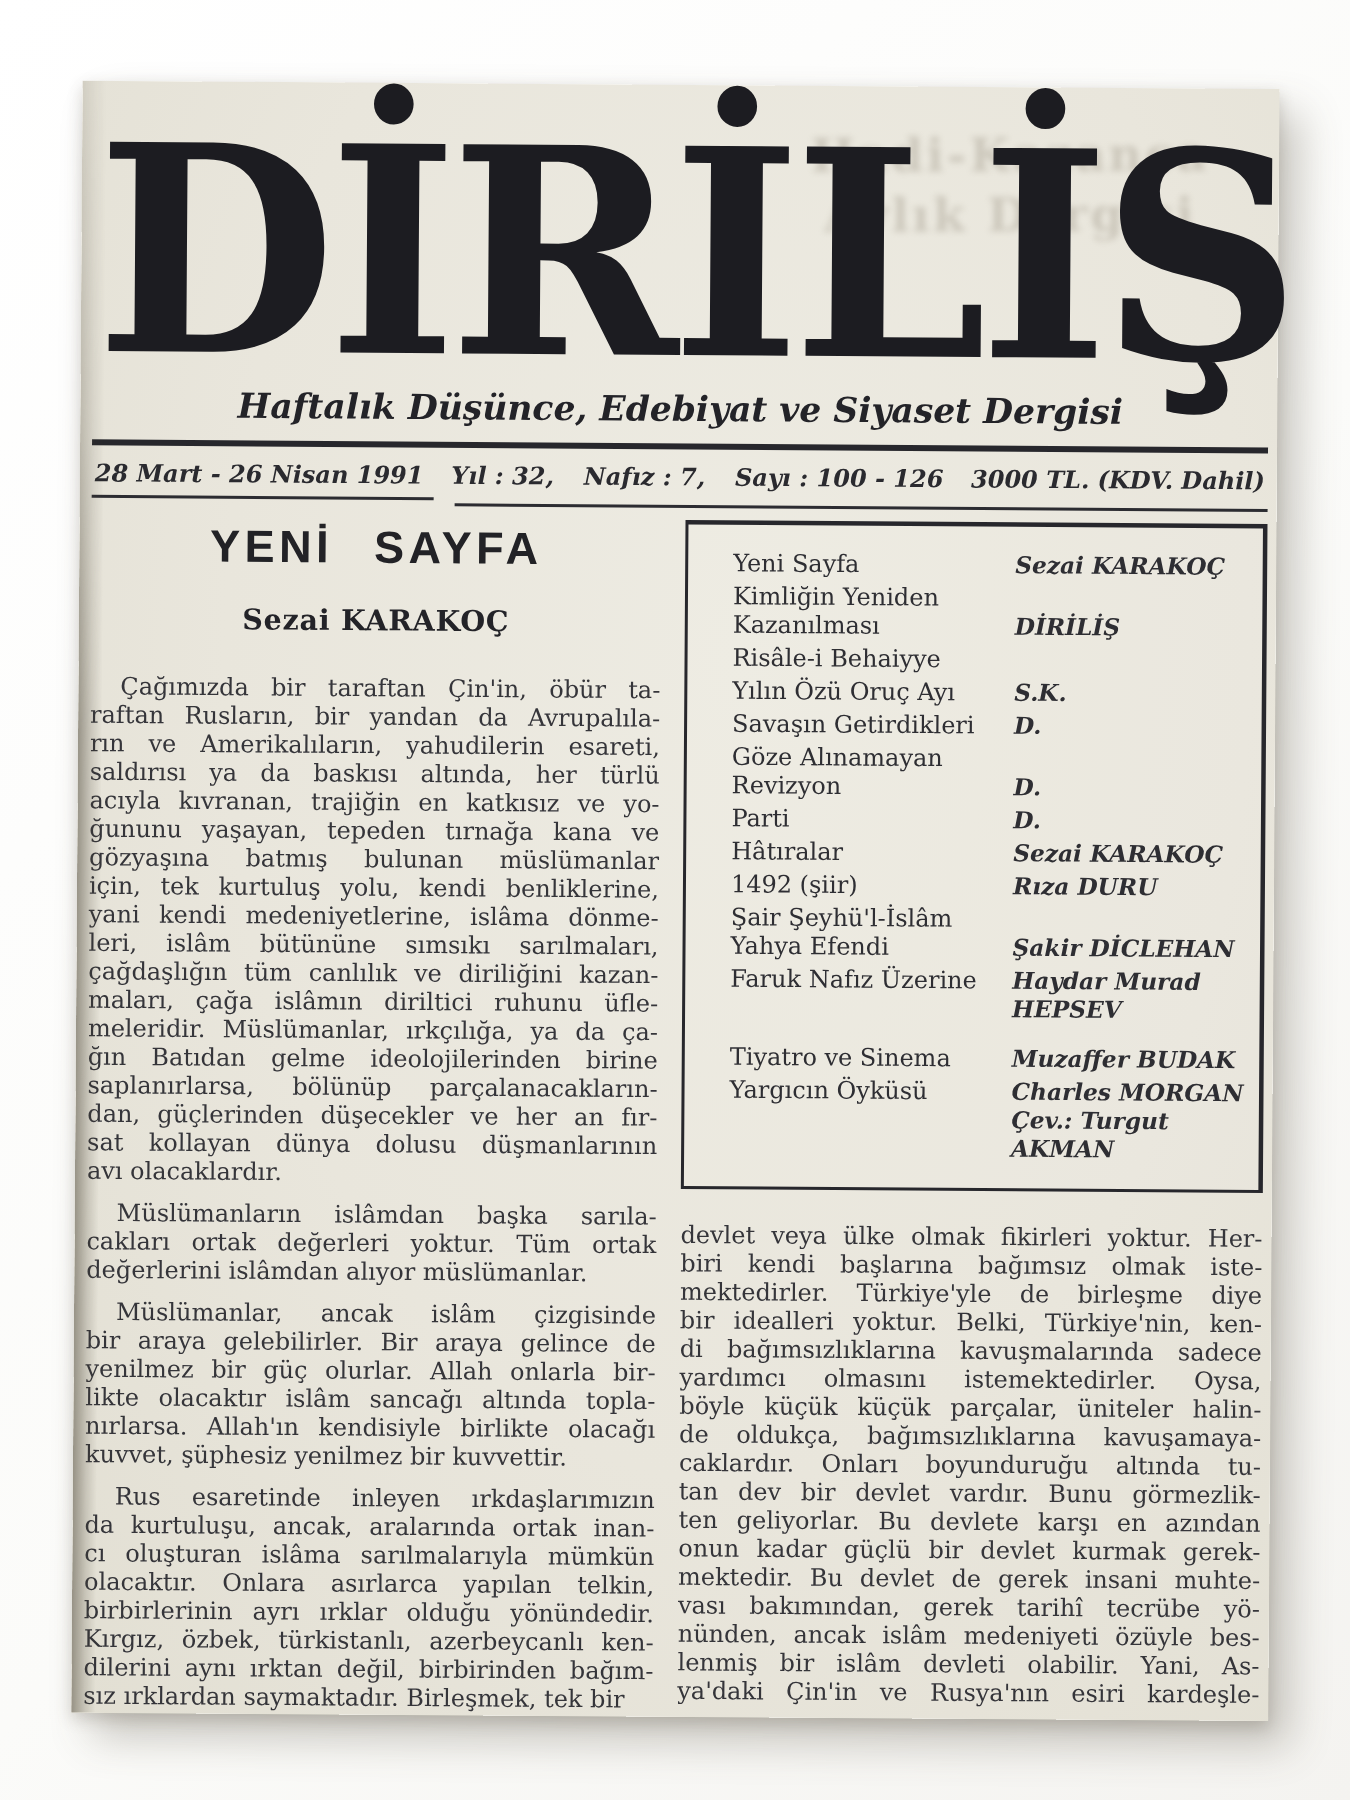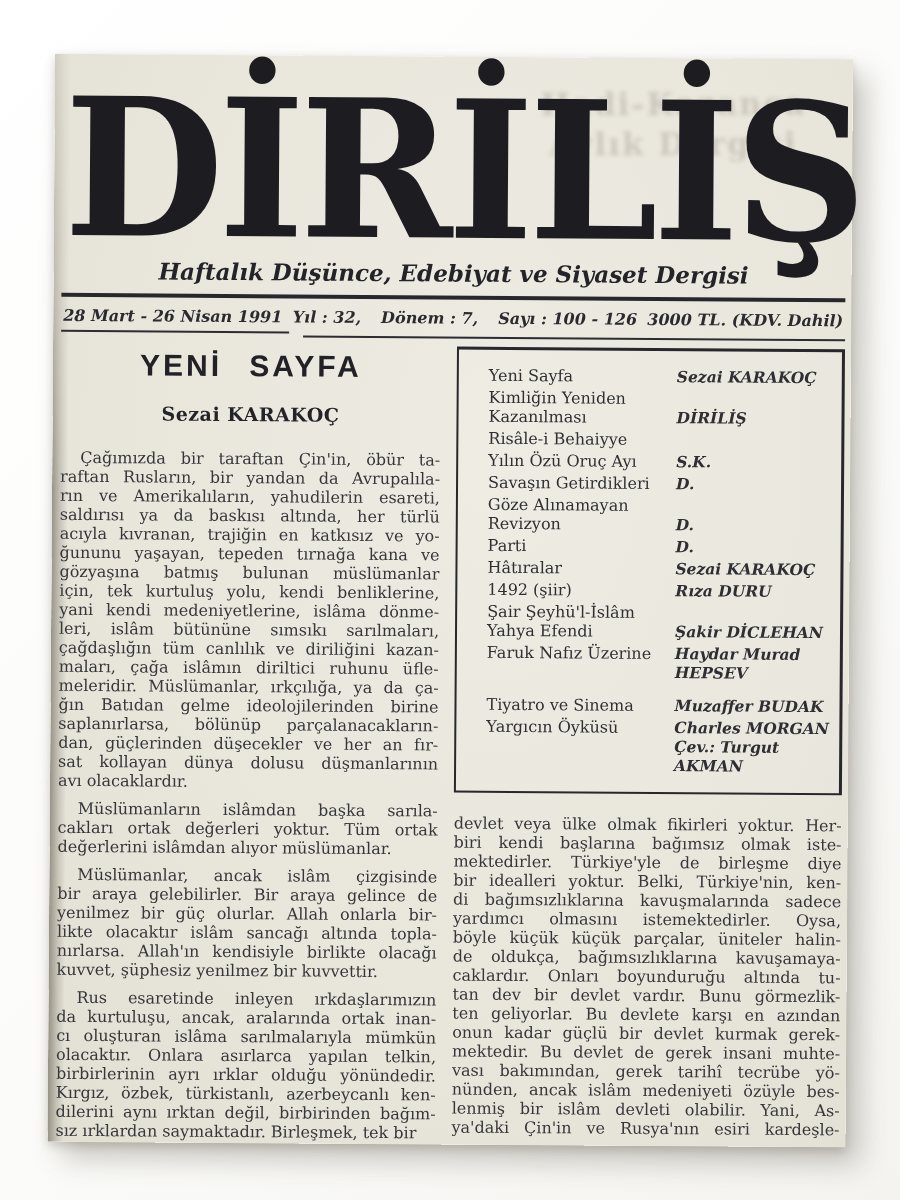--- a/index.html
+++ b/index.html
@@ -98,21 +98,21 @@
     </div>
 
     <div class="masthead">DİRİLİŞ</div>
     <div class="subtitle">Haftalık Düşünce, Edebiyat ve Siyaset Dergisi</div>
     <div class="rule-thick"></div>
 
     <div class="issue-bar">
       <span>28 Mart - 26 Nisan 1991</span>
       <span class="issue-mid">
         <span>Yıl : 32,</span>
-        <span>Dönem : 7,</span>
+        <span>Nafız : 7,</span>
         <span>Sayı : 100 - 126</span>
       </span>
       <span>3000 TL. (KDV. Dahil)</span>
     </div>
     <div class="issue-underline">
       <div class="iu-left"></div>
       <div class="iu-right"></div>
     </div>
 
     <div class="cols">

